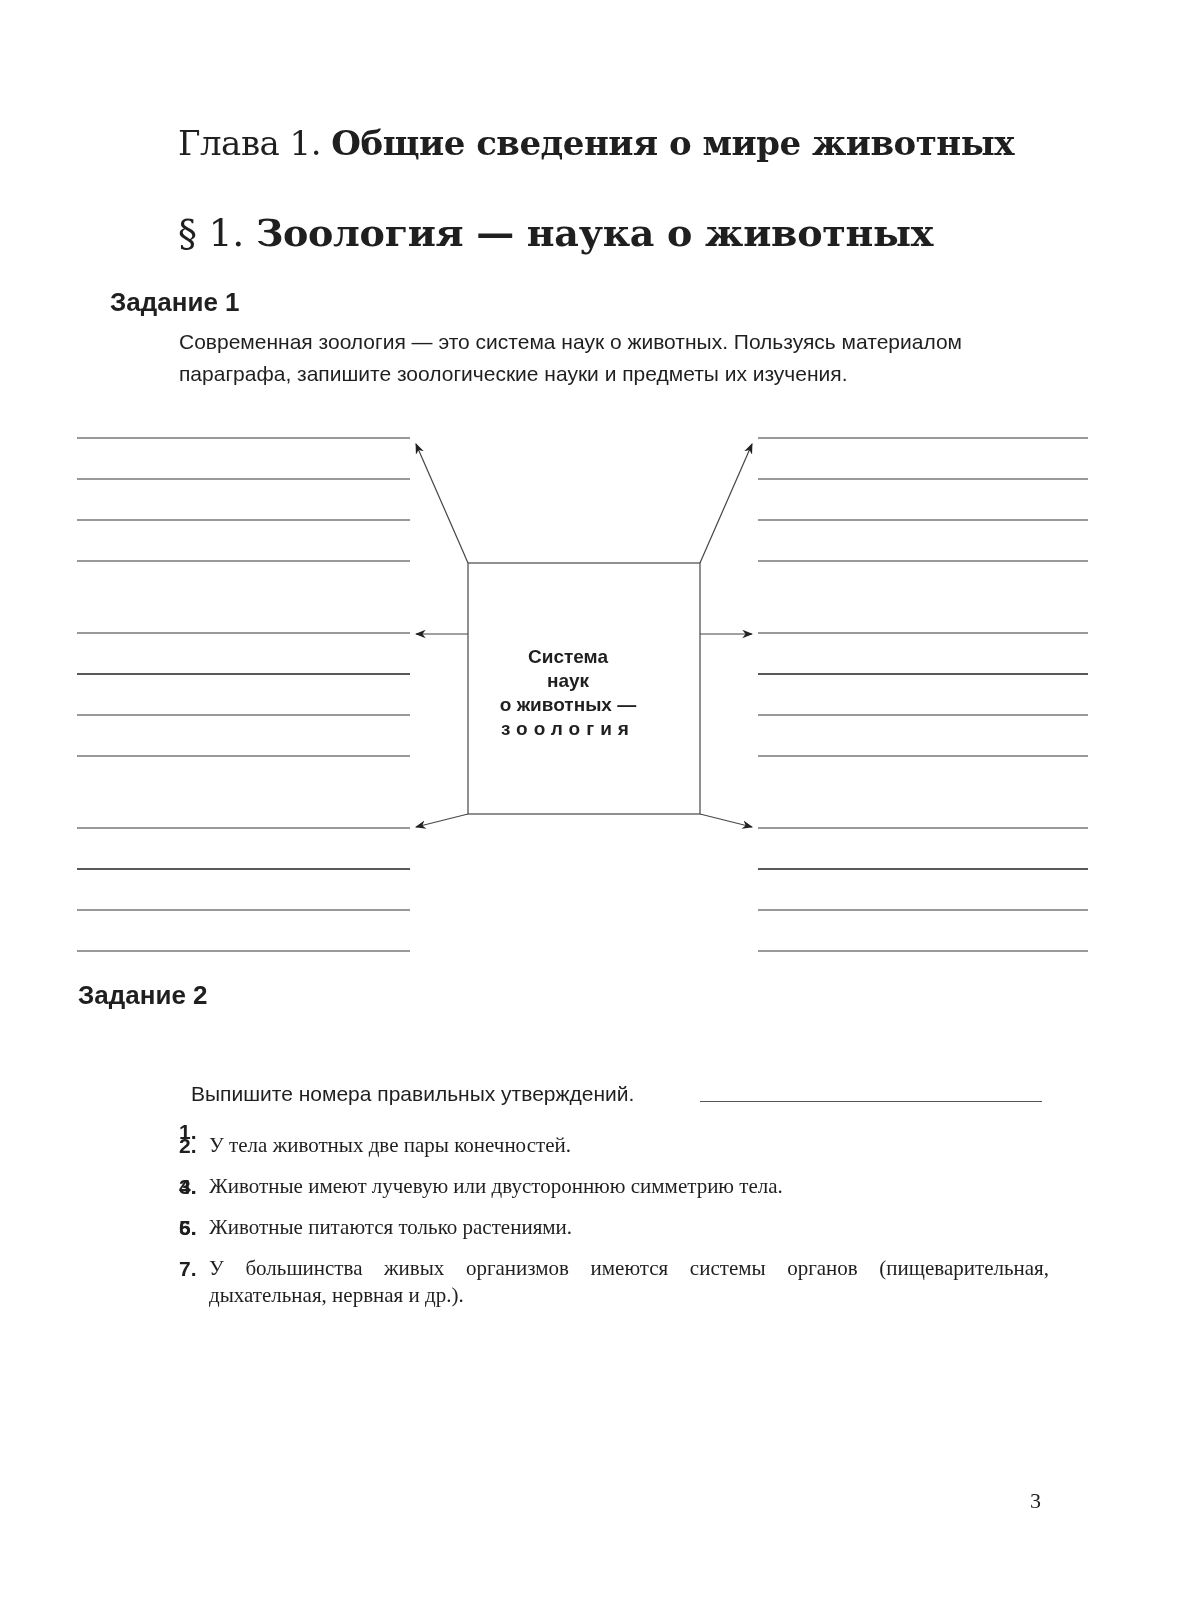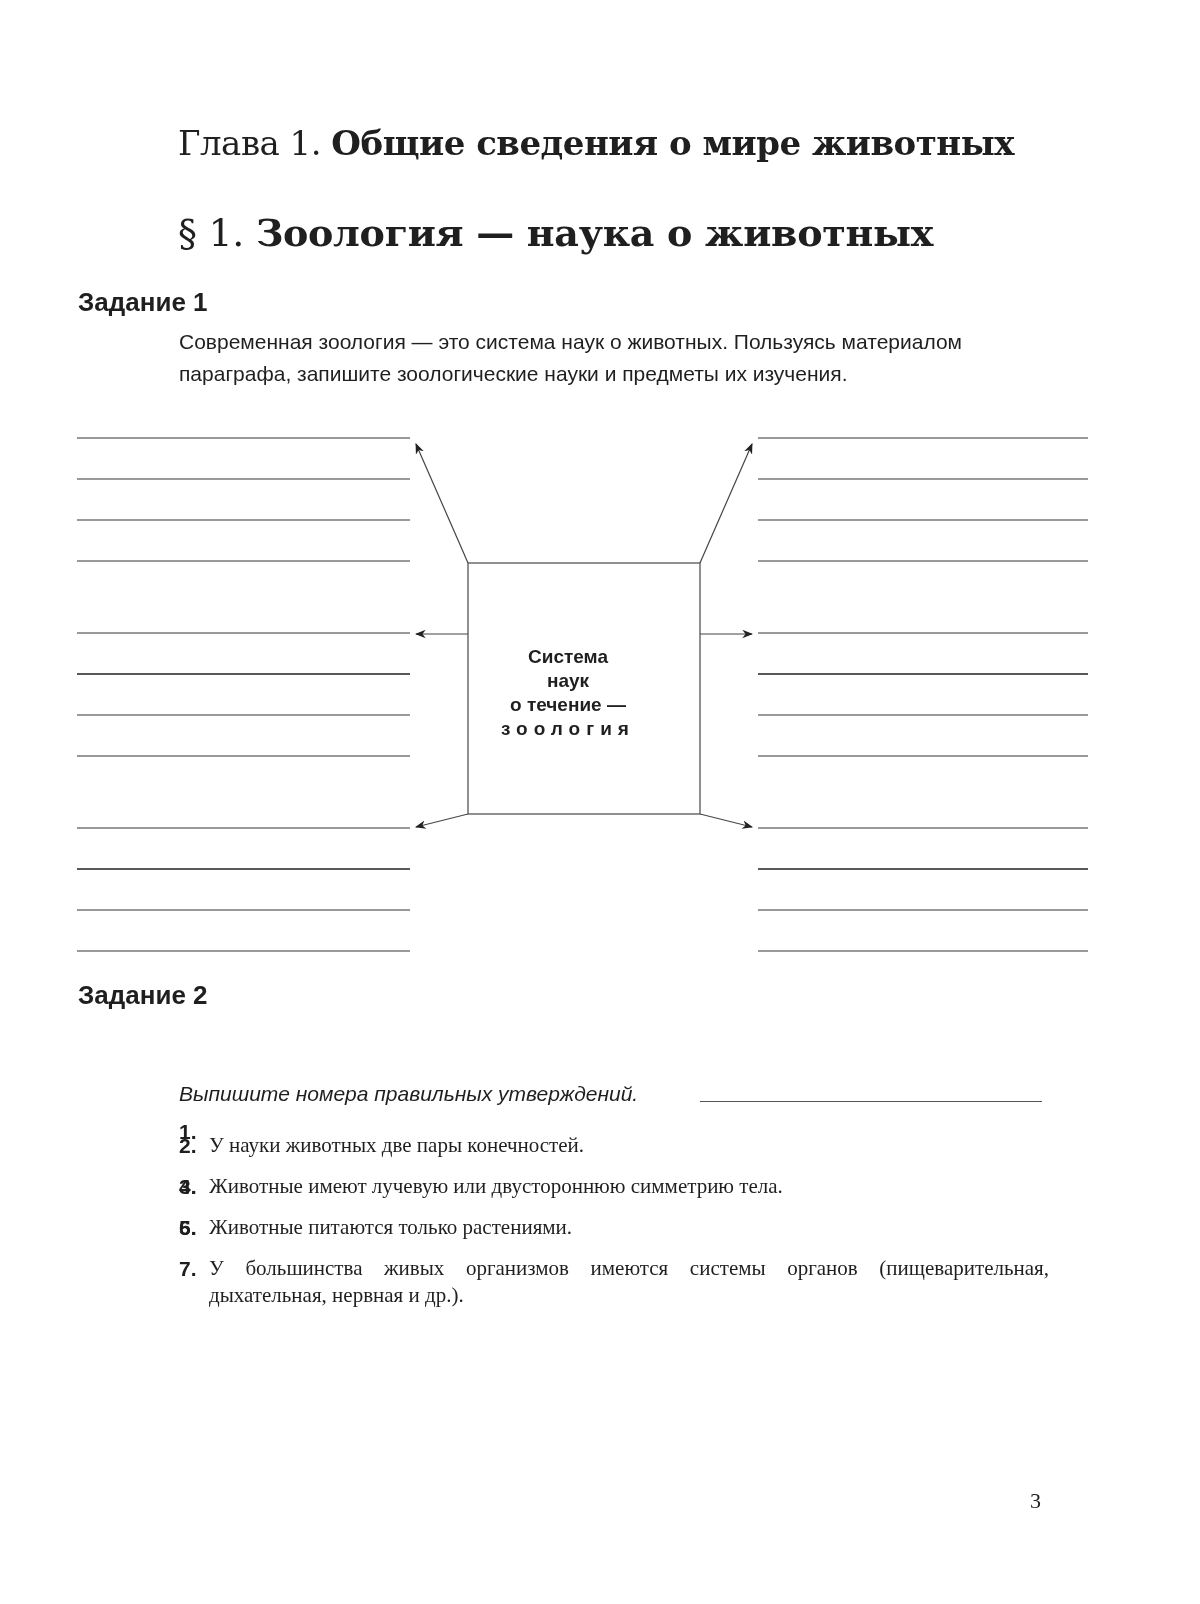--- a/index.html
+++ b/index.html
@@ -4,25 +4,25 @@
   <style>
     html, body { margin: 0; padding: 0; background: #ffffff; }
     body { width: 1200px; height: 1604px; position: relative; overflow: hidden; color: #1f1f1f; }
     .abs { position: absolute; }
     .chapter { left: 178px; top: 123px; font-family: "DejaVu Serif", serif; font-size: 34px; white-space: nowrap; letter-spacing: -0.5px; }
     .chapter .light { font-weight: normal; }
     .chapter .bold { font-weight: bold; }
     .section { left: 178px; top: 210px; font-family: "DejaVu Serif", serif; font-size: 38px; white-space: nowrap; letter-spacing: -0.3px; }
     .section .bold { font-weight: bold; }
     .task-h { font-family: "Liberation Sans", sans-serif; font-weight: bold; font-size: 26px; left: 78px; }
-    .task1-h { top: 287px; }
+    .task1-h { top: 287px; margin-left: 32px; }
     .task2-h { top: 980px; }
     .sans-p { font-family: "Liberation Sans", sans-serif; font-size: 21px; line-height: 32px; }
     .task1-text { left: 179px; top: 326px; width: 880px; }
-    .task2-instr { left: 179px; top: 1078px; white-space: nowrap; font-style: italic; }
+    .task2-instr { left: 191px; top: 1078px; white-space: nowrap; }
     .answer-line { left: 700px; top: 1101px; width: 342px; height: 0; border-top: 1.5px solid #555; }
     .list { left: 179px; top: 1118px; width: 870px; margin: 0; padding: 0; list-style: none; }
     .list li { position: relative; padding-left: 30px; font-family: "Liberation Serif", serif; font-size: 21px; line-height: 27px; margin-bottom: 14px; text-align: justify; }
     .list li .num { position: absolute; left: 0; top: 0; font-family: "Liberation Sans", sans-serif; font-weight: bold; }
     .page-num { left: 1030px; top: 1488px; font-family: "Liberation Serif", serif; font-size: 22px; }
     svg.diagram { position: absolute; left: 0; top: 0; }
     .box-text { left: 468px; top: 645px; width: 200px; text-align: center; font-family: "Liberation Sans", sans-serif; font-weight: bold; font-size: 19px; line-height: 24px; }
     .box-text .spaced { letter-spacing: 6px; }
   </style>
 </head>
@@ -80,31 +80,31 @@
   <line x1="700" y1="563" x2="752" y2="444" stroke="#444" stroke-width="1.2" marker-end="url(#arr)"></line>
   <line x1="468" y1="634" x2="416" y2="634" stroke="#444" stroke-width="1.2" marker-end="url(#arr)"></line>
   <line x1="700" y1="634" x2="752" y2="634" stroke="#444" stroke-width="1.2" marker-end="url(#arr)"></line>
   <line x1="468" y1="814" x2="416" y2="827" stroke="#444" stroke-width="1.2" marker-end="url(#arr)"></line>
   <line x1="700" y1="814" x2="752" y2="827" stroke="#444" stroke-width="1.2" marker-end="url(#arr)"></line>
 </svg>
 
 <div class="abs box-text">
   <div>Система</div>
   <div>наук</div>
-  <div>о течение —</div>
+  <div>о животных —</div>
   <div class="spaced">зоология</div>
 </div>
 
 <div class="abs task-h task2-h">Задание 2</div>
 <div class="abs sans-p task2-instr">Выпишите номера правильных утверждений.</div>
 <div class="abs answer-line"></div>
 
 <ol class="abs list">
   <li><span class="num">1.</span></li>
-  <li><span class="num">2.</span><span>У науки животных две пары конечностей.</span></li>
+  <li><span class="num">2.</span><span>У тела животных две пары конечностей.</span></li>
   <li><span class="num">3.</span></li>
   <li><span class="num">4.</span><span>Животные имеют лучевую или двустороннюю симметрию тела.</span></li>
   <li><span class="num">5.</span></li>
   <li><span class="num">6.</span><span>Животные питаются только растениями.</span></li>
   <li><span class="num">7.</span><span>У большинства живых организмов имеются системы органов (пищеварительная, дыхательная, нервная и др.).</span></li>
 </ol>
 
 <div class="abs page-num">3</div>
 
 </body></html>

